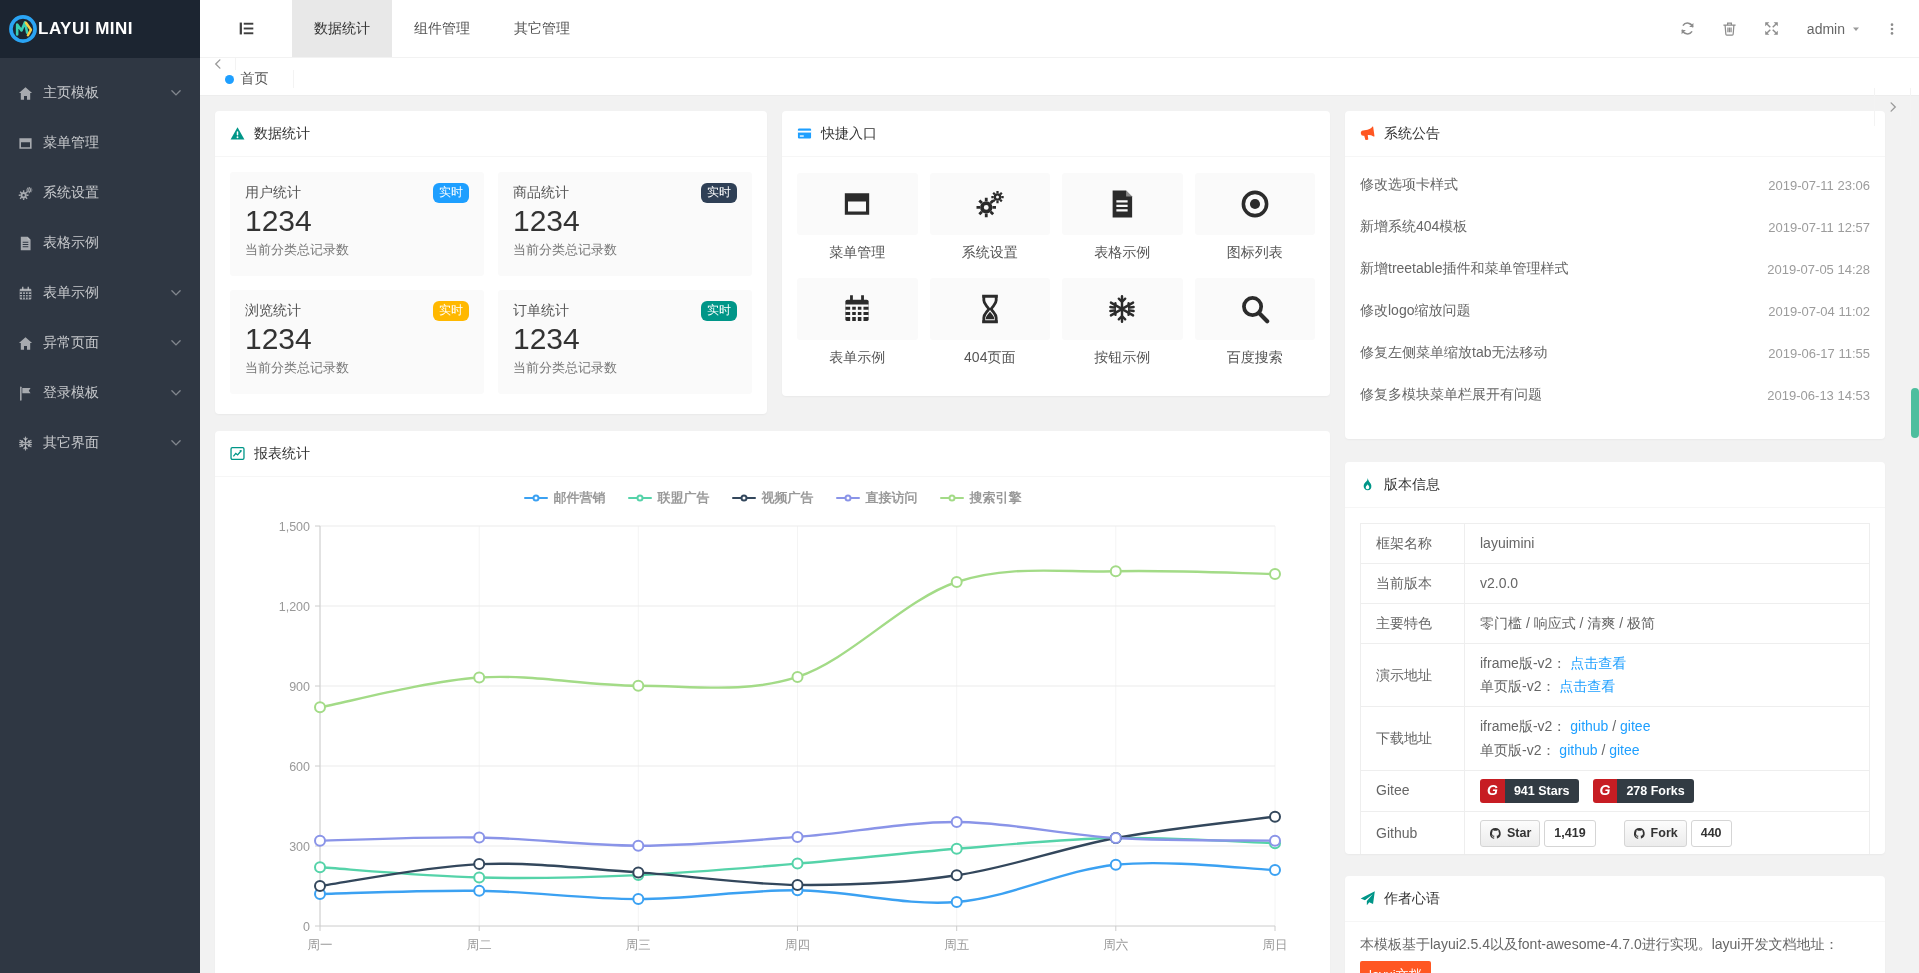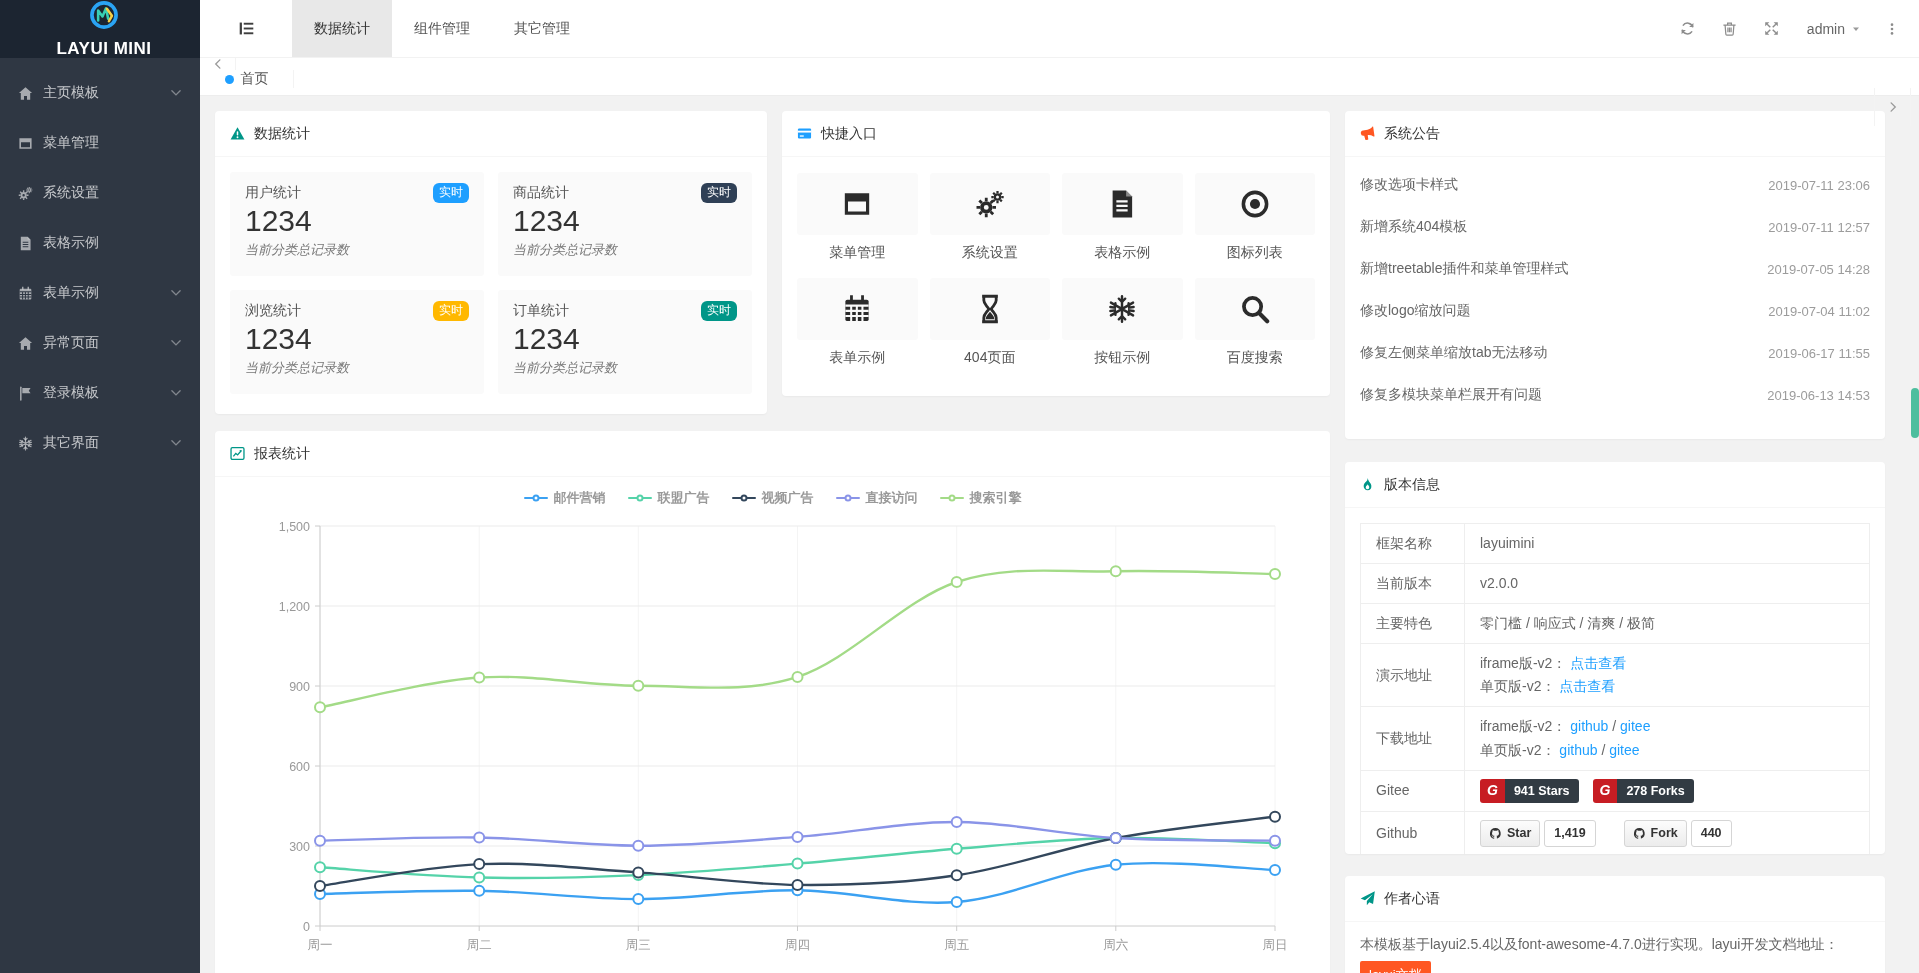--- a/index.html
+++ b/index.html
@@ -4,21 +4,21 @@
 <style>
   :root{ --icon-bg:#fff; }
   *{box-sizing:border-box; margin:0; padding:0;}
   html,body{width:1919px;height:973px;overflow:hidden;}
   body{font-family:"Liberation Sans","DejaVu Sans",sans-serif;background:#f2f2f2;position:relative;}
   .icon{display:inline-flex;align-items:center;justify-content:center;}
   .icon svg{width:100%;height:100%;display:block;}
 
   
   .sidebar{position:absolute;left:0;top:0;width:200px;height:973px;background:#2f3743;z-index:6;}
-  .logo{height:58px;background:#1c2531;display:flex;align-items:center;padding-left:8px;gap:9px;cursor:pointer;flex-direction:column;}
+  .logo{height:58px;background:#1c2531;display:flex;align-items:center;padding-left:8px;gap:0;cursor:pointer;}
   .logo-icon{width:30px;height:30px;}
   .logo-text{color:#fff;font-size:17px;font-weight:bold;letter-spacing:.5px;}
   .side-menu{padding-top:10px;}
   .side-item{height:50px;display:flex;align-items:center;padding:0 18px;color:rgba(255,255,255,.72);font-size:14px;cursor:pointer;--icon-bg:#2f3743;}
   .side-item .mi{width:15px;height:15px;margin-right:10px;opacity:.8;}
   .side-item .chev{margin-left:auto;width:12px;height:12px;opacity:.55;}
 
   
   .topbar{position:absolute;left:200px;top:0;width:1719px;height:58px;background:#fff;border-bottom:1px solid #f2f2f2;display:flex;align-items:stretch;z-index:5;}
   .hamburger{width:92px;display:flex;align-items:center;justify-content:center;color:#3f3f3f;cursor:pointer;}
@@ -47,21 +47,21 @@
   .card{position:absolute;background:#fff;border-radius:4px;box-shadow:0 1px 2px rgba(0,0,0,.04);overflow:hidden;}
   .card-header{height:46px;display:flex;align-items:center;padding:0 15px;border-bottom:1px solid #f6f6f6;font-size:14px;color:#333;}
   .card-header .hicon{width:15px;height:15px;margin-right:9px;}
 
   #card-stats{left:215px;top:111px;width:552px;height:303px;}
   .stats-grid{display:grid;grid-template-columns:1fr 1fr;gap:14px;padding:15px;}
   .stat-box{background:#fafafa;border-radius:3px;padding:11px 15px;height:104px;}
   .stat-top{display:flex;justify-content:space-between;align-items:center;font-size:14px;color:#555;}
   .stat-badge{font-size:12px;color:#fff;padding:2px 6px;border-radius:6px;line-height:1.3;}
   .stat-num{font-size:30px;color:#333;margin-top:1px;}
-  .stat-cap{font-size:13px;color:#777;margin-top:3px;font-style:italic;}
+  .stat-cap{font-size:13px;color:#777;margin-top:3px;}
 
   #card-shortcuts{left:782px;top:111px;width:548px;height:285px;}
   .shortcut-grid{display:grid;grid-template-columns:repeat(4,1fr);gap:16px 12px;padding:16px 15px;}
   .shortcut-item{cursor:pointer;text-align:center;}
   .shortcut-box{height:62px;background:#fafafa;border-radius:3px;display:flex;align-items:center;justify-content:center;color:#2b2b2b;--icon-bg:#fafafa;}
   .shortcut-box .icon{width:30px;height:30px;}
   .shortcut-label{font-size:14px;color:#555;margin-top:9px;}
 
   #card-announce{left:1345px;top:111px;width:540px;height:328px;}
   .ann-list{padding:7px 15px;}

